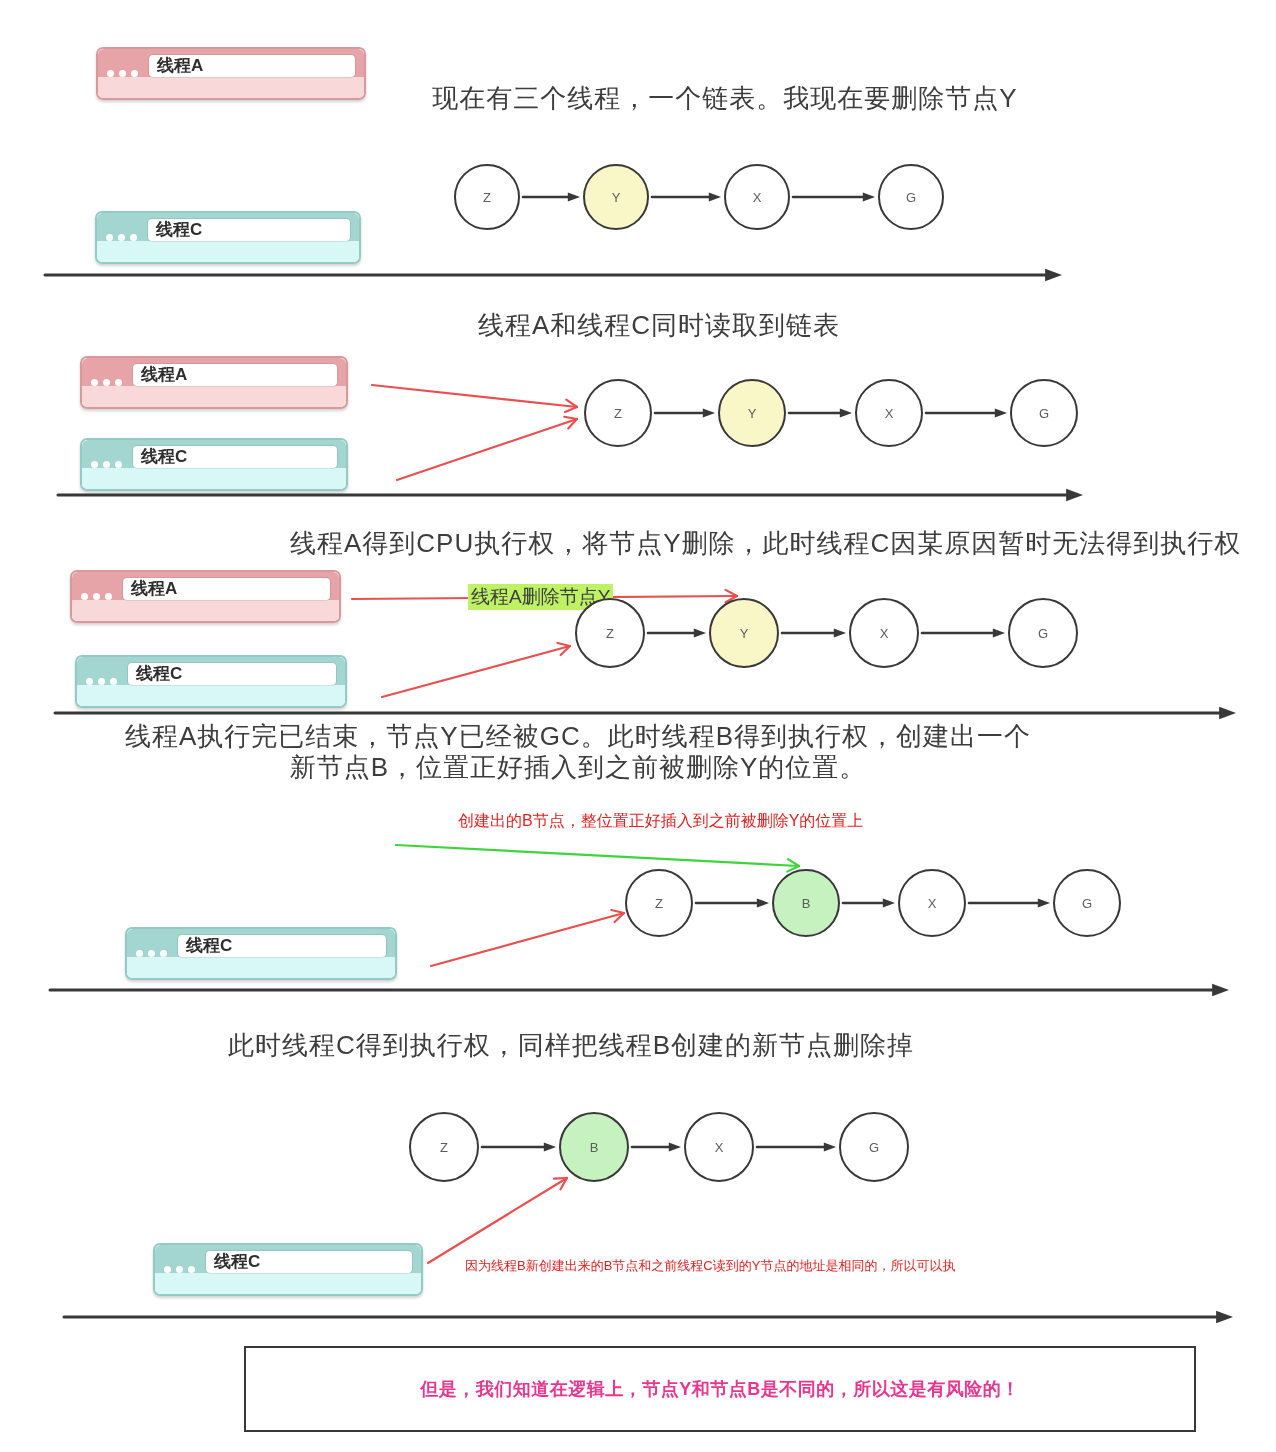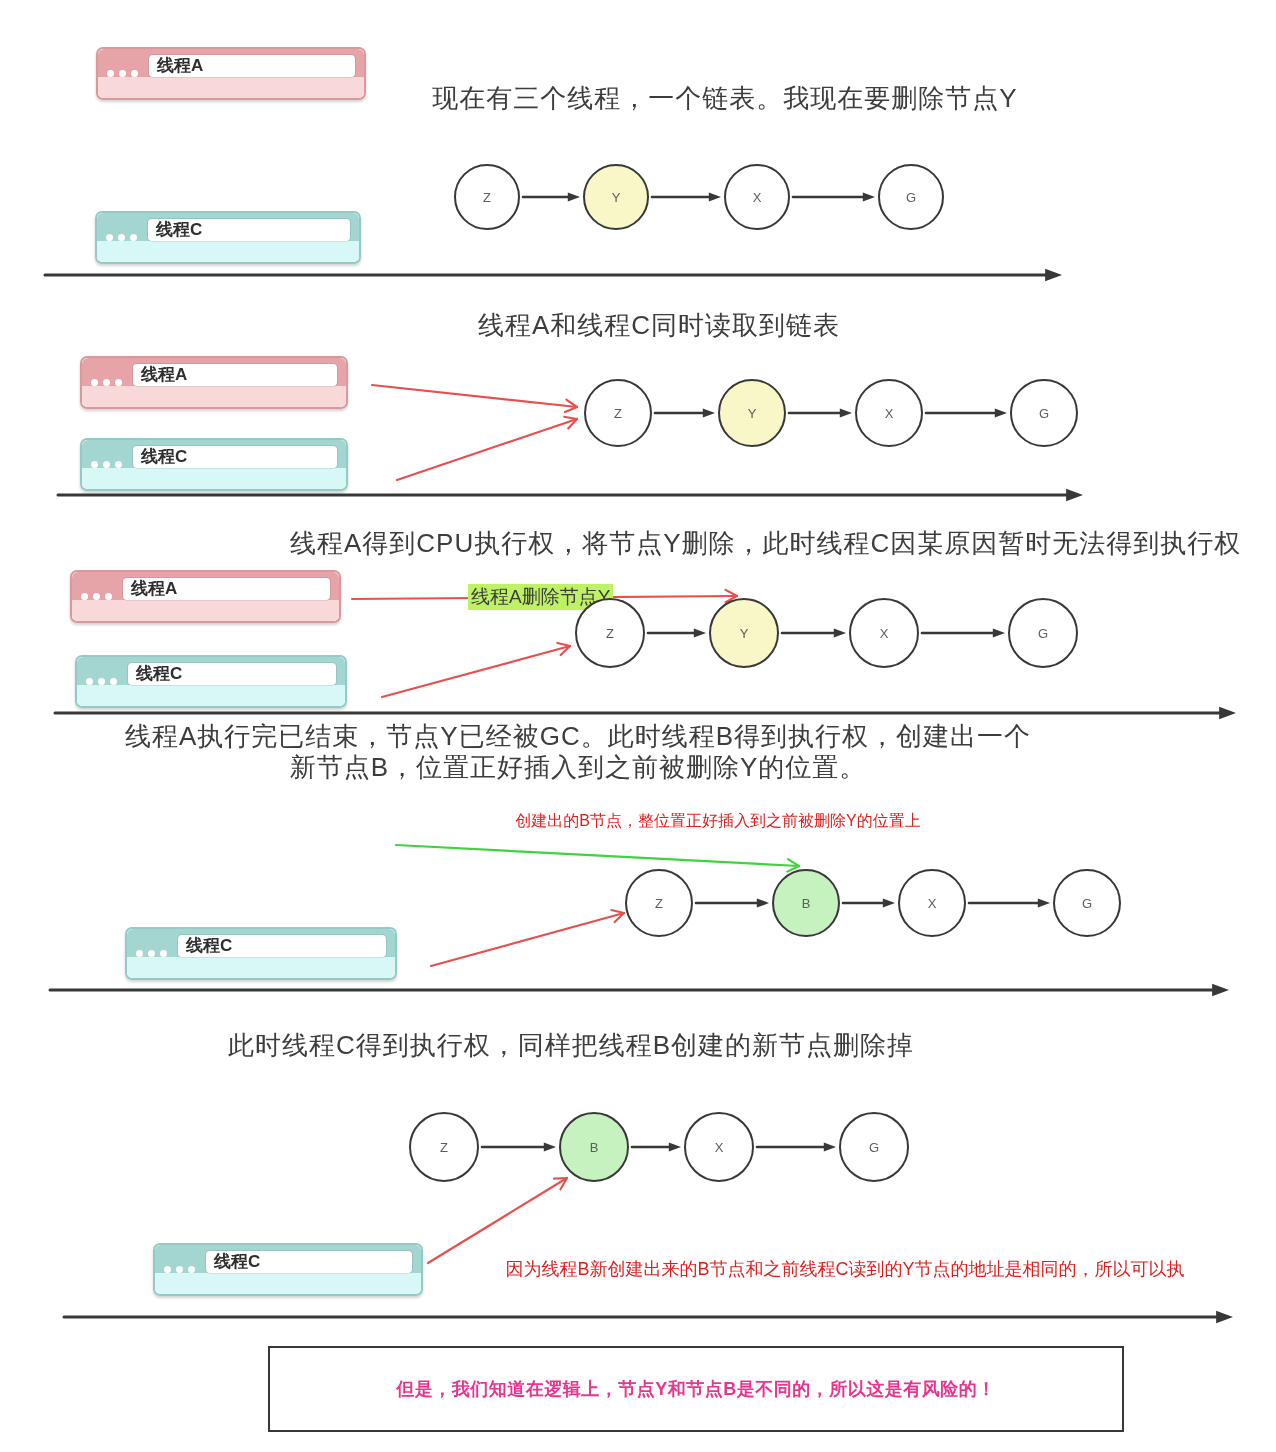--- a/index.html
+++ b/index.html
@@ -29,23 +29,23 @@
   .twin.khaki{border:2px solid var(--khaki-border,#c9c492)}
   .twin.khaki .twin-header{background:var(--khaki-header,#dad6a1)}
   .twin.khaki .twin-body{background:var(--khaki-body,#fbf8d8)}
 
   
   .node{position:absolute;border:2.5px solid var(--ink,#383838);border-radius:50%;
         display:flex;align-items:center;justify-content:center;
         font-size:13px;color:#5d5d5d;background:#fff}
 
   
-  .anno-red{position:absolute;text-align:center;color:var(--note-red,#e01f1f);white-space:nowrap}
+  .anno-red{position:absolute;color:var(--note-red,#e01f1f);white-space:nowrap}
   .note-small{font-size:16px}
-  .note-big{font-size:18px}
+  .note-big{font-size:13px}
   .delete-label{position:absolute;font-size:19px;color:#3c3c3c;background:#bef264;
                 padding:0 3px;white-space:nowrap}
 
   .risk-box{position:absolute;border:2px solid var(--ink,#383838);background:#fff;
             display:flex;align-items:center;justify-content:center}
   .risk-text{color:var(--risk-pink,#e8368f);font-weight:bold;font-size:18px;letter-spacing:.5px}
 
   .cloud{position:absolute}
   .cloud svg{position:absolute;left:0;top:0}
   .cloud-text{position:absolute;left:0;right:0;top:22px;text-align:center;
@@ -180,21 +180,21 @@
   <div class="heading" style="left:118px;top:750px;width:920px">新节点B，位置正好插入到之前被删除Y的位置。</div>
   <div class="heading" style="left:118px;top:719px;width:920px">线程A执行完已结束，节点Y已经被GC。此时线程B得到执行权，创建出一个</div>
   <div class="heading" style="left:111px;top:1028px;width:920px">此时线程C得到执行权，同样把线程B创建的新节点删除掉</div>
 
   <div class="delete-label" style="left:468px;top:584px">线程A删除节点Y</div>
 
   <div class="anno-red note-small" style="left:458px;top:811px;width:520px">创建出的B节点，整位置正好插入到之前被删除Y的位置上</div>
   <div class="anno-red note-big" style="left:465px;top:1257px;width:760px">因为线程B新创建出来的B节点和之前线程C读到的Y节点的地址是相同的，所以可以执</div>
 
 
-  <div class="risk-box" style="left:268px;top:1346px;width:856px;height:86px">
+  <div class="risk-box" style="left:244px;top:1346px;width:952px;height:86px">
     <span class="risk-text">但是，我们知道在逻辑上，节点Y和节点B是不同的，所以这是有风险的！</span>
   </div>
 
 <div class="twin pink" style="left: 96px; top: 47px; width: 270px;">
       <div class="twin-header">
         <span class="twin-dots">
           <i></i>
           <i></i>
           <i></i>
         </span>

